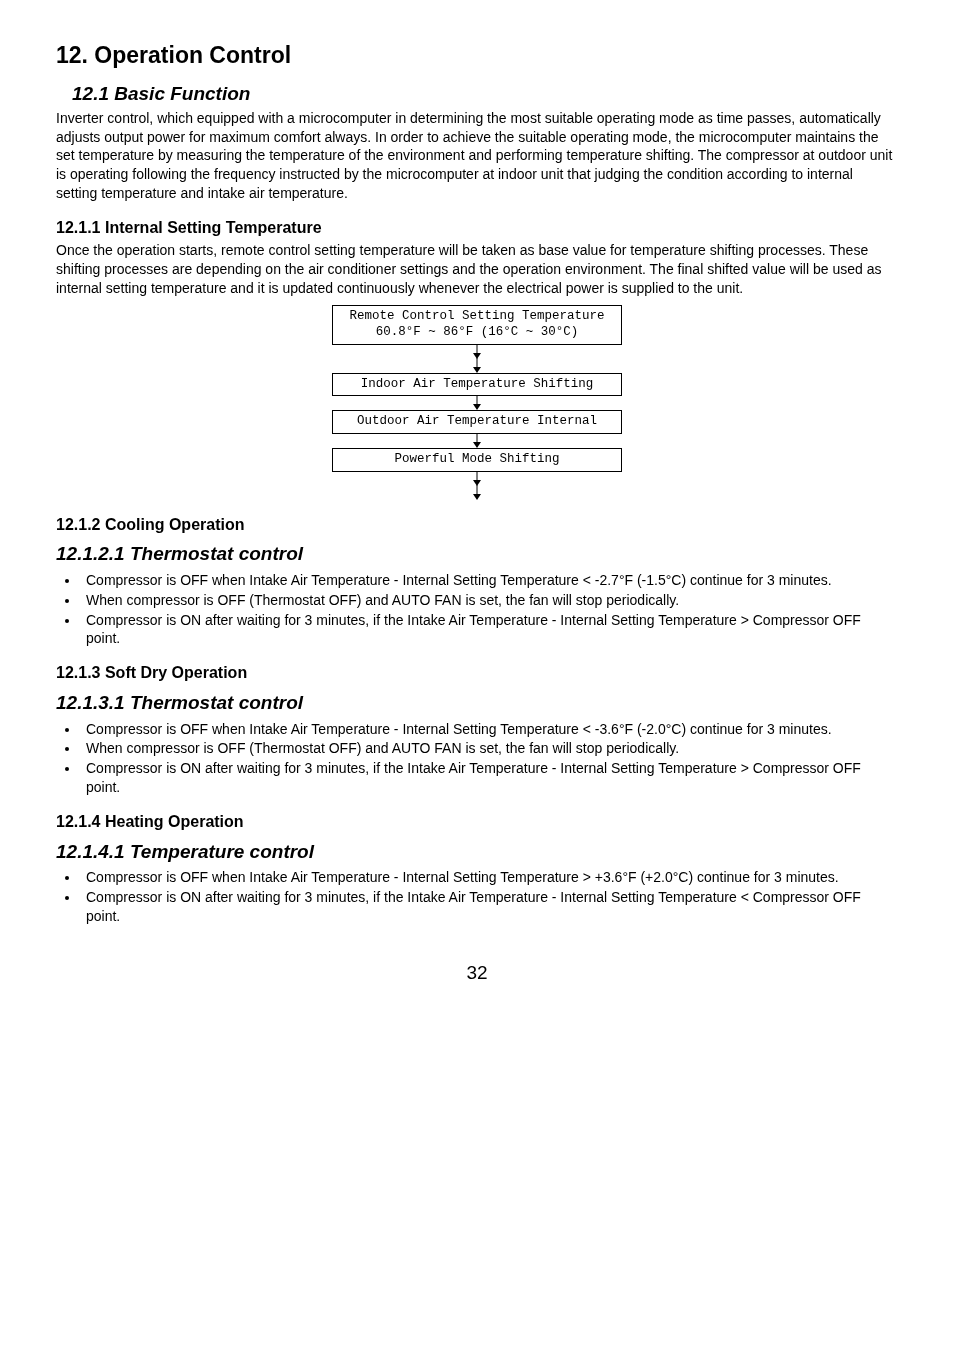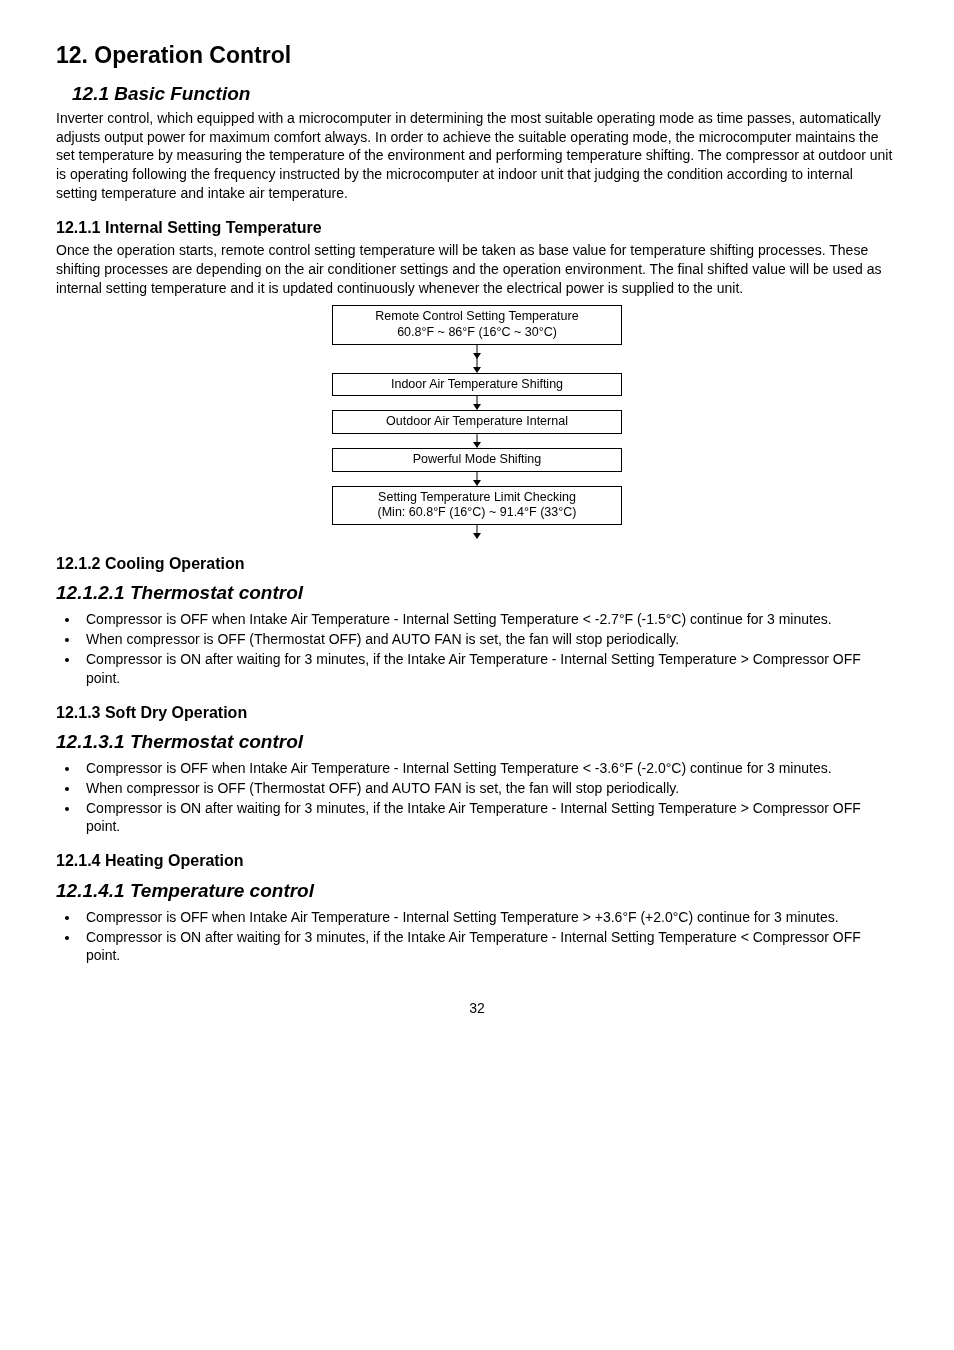--- a/index.html
+++ b/index.html
@@ -41,20 +41,21 @@
     margin: 0 0 14px 0;
     padding-left: 24px;
   }
   li {
     margin: 0 0 1px 0;
     padding-left: 6px;
   }
   .flowchart {
     width: 290px;
     margin: 6px auto 14px auto;
+    font-family: Liberation Mono, monospace;
   }
   .flowbox {
     border: 1px solid #000;
     text-align: center;
     padding: 3px 4px;
     font-size: 12.5px;
     line-height: 1.25;
   }
   .arrow {
     text-align: center;
@@ -62,21 +63,21 @@
     position: relative;
   }
   .arrow svg {
     position: absolute;
     left: 50%;
     transform: translateX(-50%);
     top: -1px;
   }
   .pagenum {
     text-align: center;
-    font-size: 14px;
+    font-size: 19px;
     margin-top: 34px;
   }
 </style>
 </head>
 <body>
 
 <h1>12.   Operation Control</h1>
 
 <h2>12.1  Basic Function</h2>
 <p>Inverter control, which equipped with a microcomputer in determining the most suitable operating mode as time passes, automatically adjusts output power for maximum comfort always. In order to achieve the suitable operating mode, the microcomputer maintains the set temperature by measuring the temperature of the environment and performing temperature shifting. The compressor at outdoor unit is operating following the frequency instructed by the microcomputer at indoor unit that judging the condition according to internal setting temperature and intake air temperature.</p>
@@ -115,24 +116,20 @@
         <polygon points="2,9 10,9 6,15" fill="#000"></polygon>
       </svg>
     </div>
   <div class="flowbox">Powerful Mode Shifting</div>
   <div class="arrow">
       <svg width="12" height="15">
         <line x1="6" y1="0" x2="6" y2="9" stroke="#000" stroke-width="1"></line>
         <polygon points="2,9 10,9 6,15" fill="#000"></polygon>
       </svg>
     </div>
-  <div class="flowbox">
-    <span>Setting Temperature Limit Checking</span><br>
-    <span>(Min: 60.8°F (16°C) ~ 91.4°F (33°C)</span>
-  </div>
   <div class="arrow">
       <svg width="12" height="15">
         <line x1="6" y1="0" x2="6" y2="9" stroke="#000" stroke-width="1"></line>
         <polygon points="2,9 10,9 6,15" fill="#000"></polygon>
       </svg>
     </div>
 </div>
 
 <h3>12.1.2    Cooling Operation</h3>
 <h4>12.1.2.1    Thermostat control</h4>

